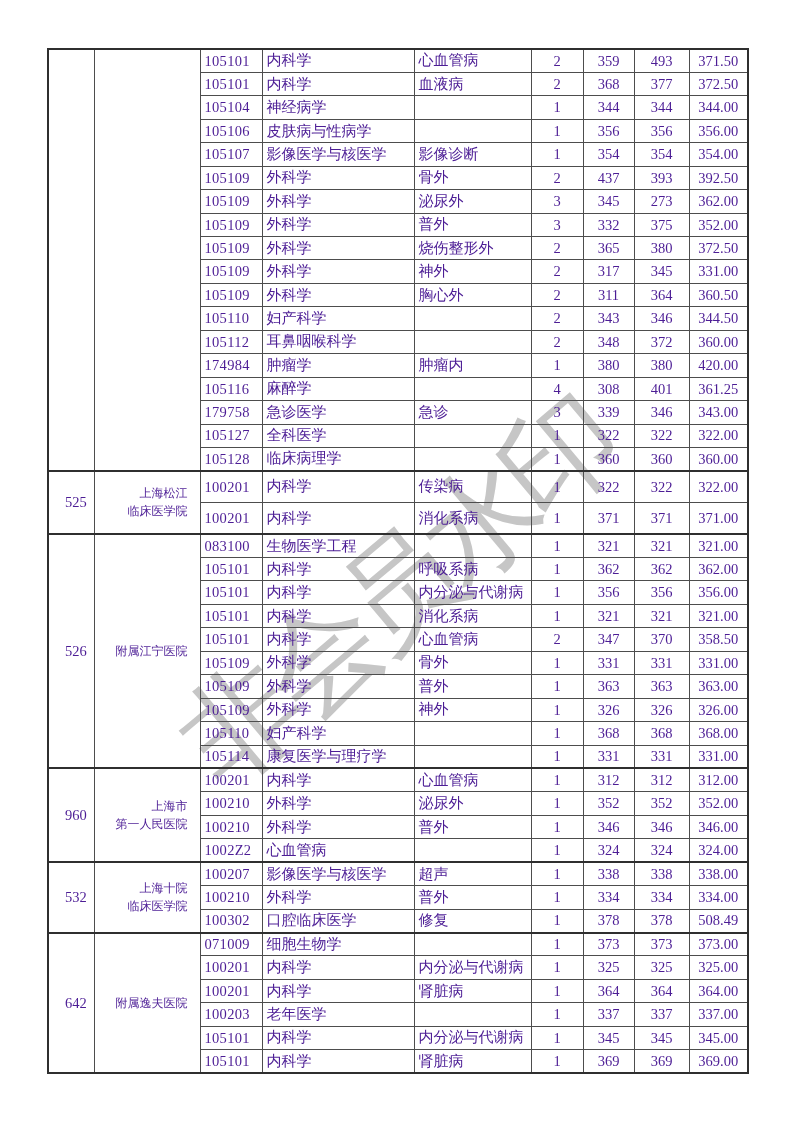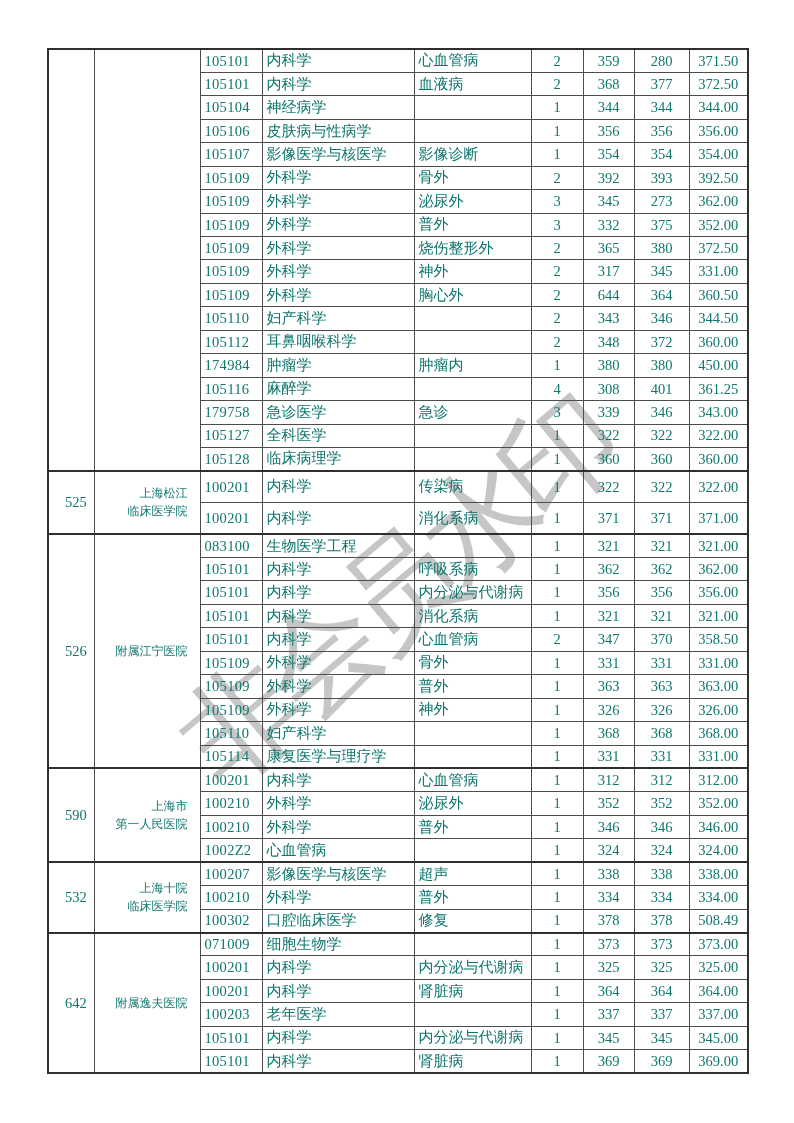--- a/index.html
+++ b/index.html
@@ -26,21 +26,21 @@
     font-family:"Liberation Serif","DejaVu Serif",serif;
   }
   table.score-table {
     position:absolute;
     left:47px; top:48px;
     width:700px; height:1008px;
     border-collapse:collapse;
     table-layout:fixed;
     z-index:1;
     background:transparent;
-    color:#0f766e;
+    color:#4c1d95;
     border:2px solid #2f2f2f;
   }
   .score-table td {
     border:1px solid #4d4d4d;
     font-size:15px;
     padding:0 1px 0 4px;
     vertical-align:middle;
     overflow:hidden;
     white-space:nowrap;
     line-height:1;
@@ -79,21 +79,21 @@
     </colgroup>
     <tbody id="table-body">
         <tr class="group-start">
           <td class="col-num" rowspan="18"></td>
           <td class="col-inst" rowspan="18"></td>
           <td class="col-code">105101</td>
           <td>内科学</td>
           <td>心血管病</td>
           <td class="num-cell">2</td>
           <td class="num-cell">359</td>
-          <td class="num-cell">280</td>
+          <td class="num-cell">493</td>
           <td class="num-cell">371.50</td>
         </tr>
         <tr>
           <td class="col-code">105101</td>
           <td>内科学</td>
           <td>血液病</td>
           <td class="num-cell">2</td>
           <td class="num-cell">368</td>
           <td class="num-cell">377</td>
           <td class="num-cell">372.50</td>
@@ -123,21 +123,21 @@
           <td class="num-cell">1</td>
           <td class="num-cell">354</td>
           <td class="num-cell">354</td>
           <td class="num-cell">354.00</td>
         </tr>
         <tr>
           <td class="col-code">105109</td>
           <td>外科学</td>
           <td>骨外</td>
           <td class="num-cell">2</td>
-          <td class="num-cell">392</td>
+          <td class="num-cell">437</td>
           <td class="num-cell">393</td>
           <td class="num-cell">392.50</td>
         </tr>
         <tr>
           <td class="col-code">105109</td>
           <td>外科学</td>
           <td>泌尿外</td>
           <td class="num-cell">3</td>
           <td class="num-cell">345</td>
           <td class="num-cell">273</td>
@@ -168,21 +168,21 @@
           <td class="num-cell">2</td>
           <td class="num-cell">317</td>
           <td class="num-cell">345</td>
           <td class="num-cell">331.00</td>
         </tr>
         <tr>
           <td class="col-code">105109</td>
           <td>外科学</td>
           <td>胸心外</td>
           <td class="num-cell">2</td>
-          <td class="num-cell">644</td>
+          <td class="num-cell">311</td>
           <td class="num-cell">364</td>
           <td class="num-cell">360.50</td>
         </tr>
         <tr>
           <td class="col-code">105110</td>
           <td>妇产科学</td>
           <td></td>
           <td class="num-cell">2</td>
           <td class="num-cell">343</td>
           <td class="num-cell">346</td>
@@ -197,21 +197,21 @@
           <td class="num-cell">372</td>
           <td class="num-cell">360.00</td>
         </tr>
         <tr>
           <td class="col-code">174984</td>
           <td>肿瘤学</td>
           <td>肿瘤内</td>
           <td class="num-cell">1</td>
           <td class="num-cell">380</td>
           <td class="num-cell">380</td>
-          <td class="num-cell">450.00</td>
+          <td class="num-cell">420.00</td>
         </tr>
         <tr>
           <td class="col-code">105116</td>
           <td>麻醉学</td>
           <td></td>
           <td class="num-cell">4</td>
           <td class="num-cell">308</td>
           <td class="num-cell">401</td>
           <td class="num-cell">361.25</td>
         </tr>
@@ -349,21 +349,21 @@
         <tr>
           <td class="col-code">105114</td>
           <td>康复医学与理疗学</td>
           <td></td>
           <td class="num-cell">1</td>
           <td class="num-cell">331</td>
           <td class="num-cell">331</td>
           <td class="num-cell">331.00</td>
         </tr>
         <tr class="group-start">
-          <td class="col-num" rowspan="4">590</td>
+          <td class="col-num" rowspan="4">960</td>
           <td class="col-inst" rowspan="4">上海市
 第一人民医院</td>
           <td class="col-code">100201</td>
           <td>内科学</td>
           <td>心血管病</td>
           <td class="num-cell">1</td>
           <td class="num-cell">312</td>
           <td class="num-cell">312</td>
           <td class="num-cell">312.00</td>
         </tr>

